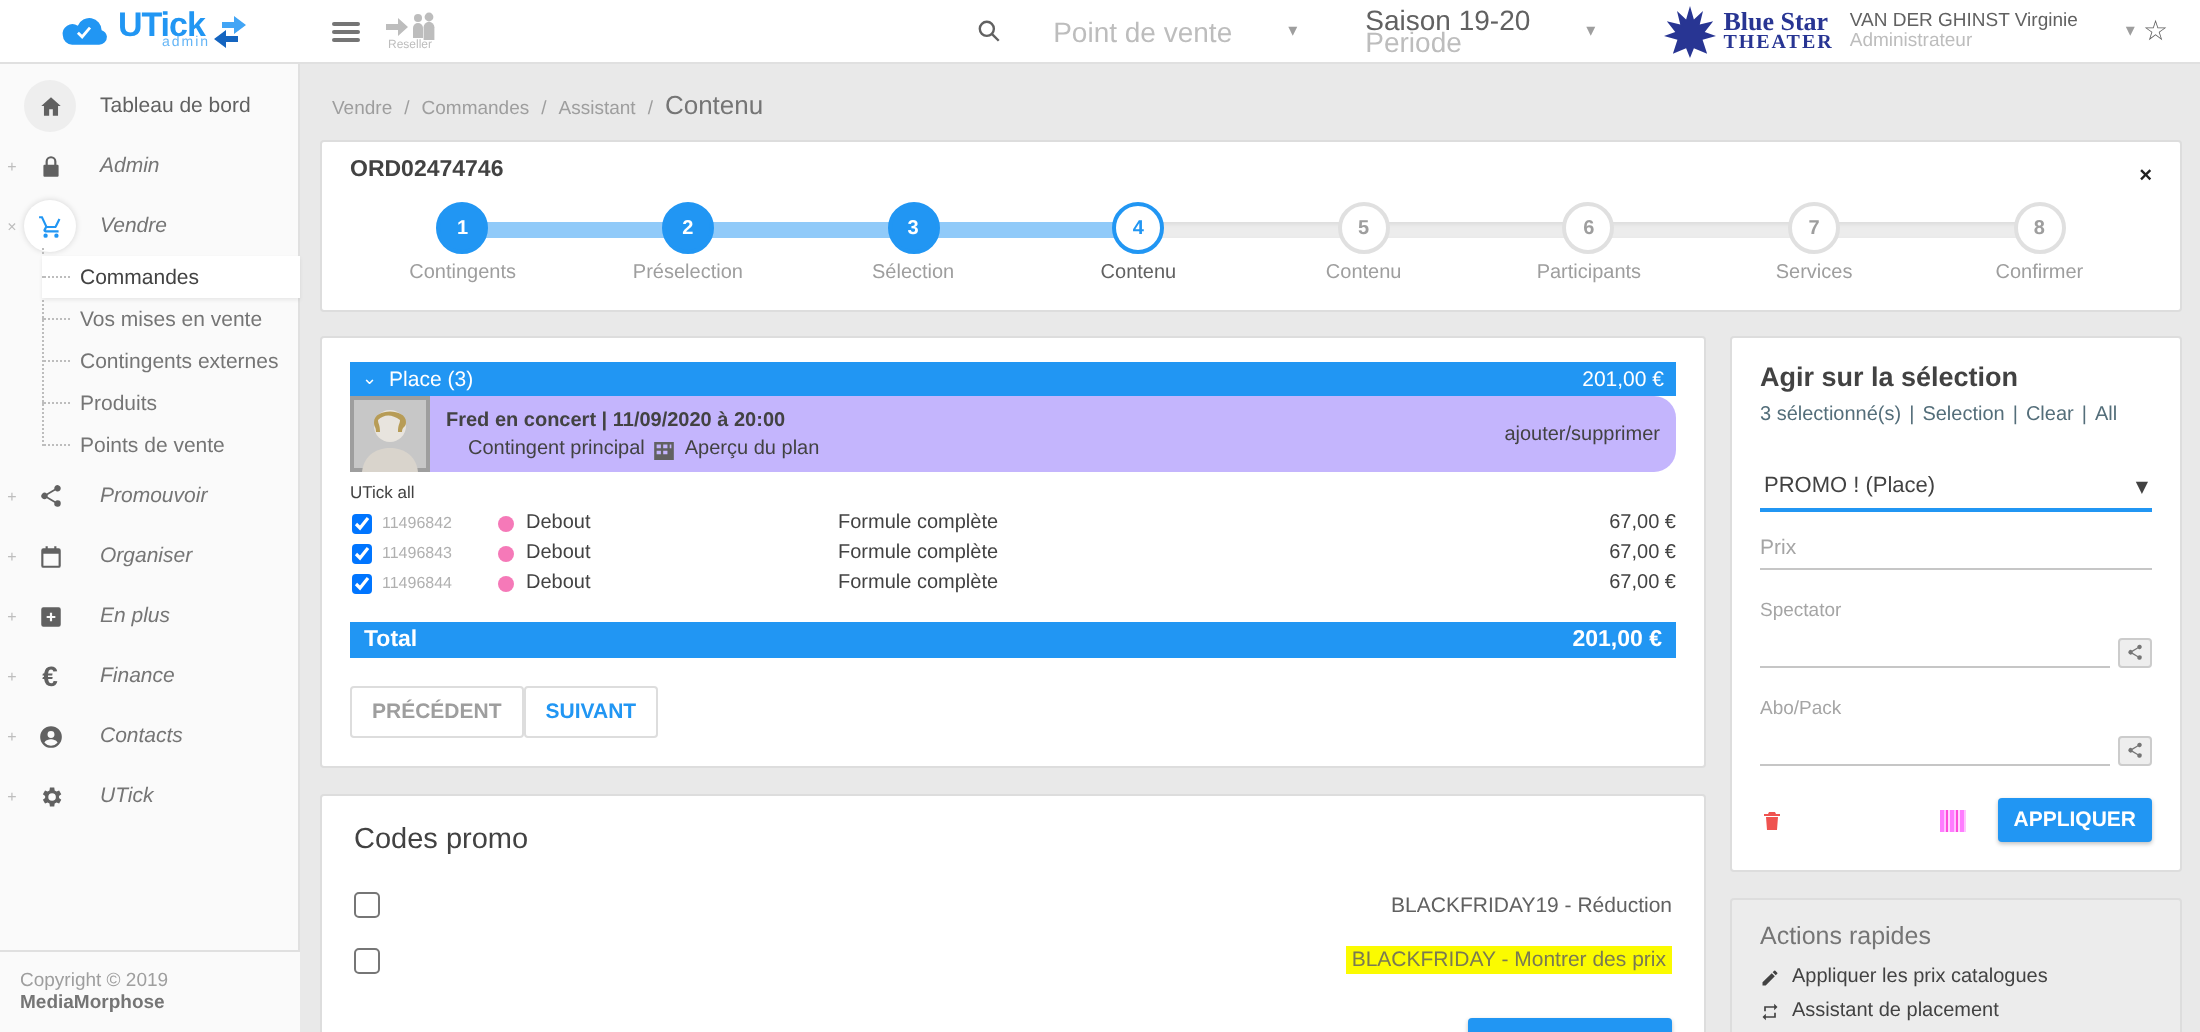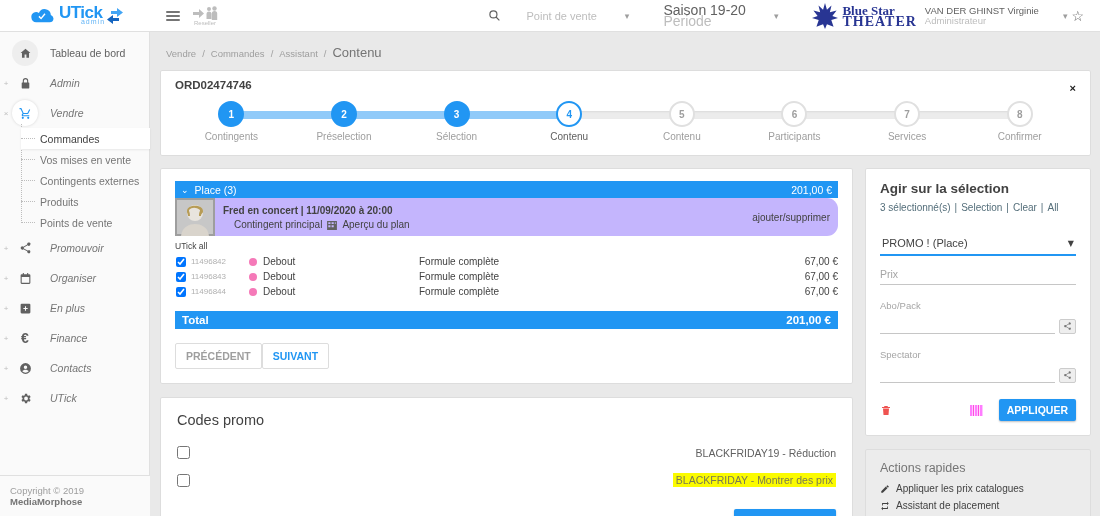--- a/index.html
+++ b/index.html
@@ -10,29 +10,29 @@
   .topbar { position:fixed; top:0; left:0; width:1100px; height:32px; background:#fff; border-bottom:1px solid #e0e0e0; display:flex; align-items:center; z-index:50; }
   .logo-wrap { width:150px; display:flex; align-items:center; justify-content:center; gap:2px; }
   .logo-text { color:#2196f3; font-weight:bold; font-size:17px; line-height:14px; letter-spacing:-0.5px; }
   .logo-sub { font-size:7px; color:#64b5f6; letter-spacing:1px; margin-left:22px; margin-top:-2px; }
   .burger { width:14px; display:flex; flex-direction:column; gap:2px; margin:0 12px 0 16px; cursor:pointer; }
   .burger span { height:2px; background:#757575; border-radius:1px; }
   .reseller { display:flex; flex-direction:column; align-items:center; color:#bdbdbd; font-size:6px; line-height:5px; cursor:pointer; }
   .spacer { flex:1; }
   .search-btn { margin-right:26px; color:#616161; cursor:pointer; display:flex; }
   .hdr-select { display:flex; align-items:center; gap:28px; margin-right:34px; cursor:pointer; }
-  .hdr-select .ph { color:#bdbdbd; font-size:11px; }
+  .hdr-select .ph { color:#bdbdbd; font-size:14px; }
   .two-line { font-size:14px; line-height:11px; }
   .two-line .l1 { color:#616161; }
   .two-line .l2 { color:#bdbdbd; }
   .chev { color:#9e9e9e; font-size:9px; }
   .theater { display:flex; align-items:center; gap:4px; margin-right:8px; }
   .theater-text { font-family:"Liberation Serif",serif; color:#283593; font-weight:bold; line-height:11px; }
   .theater-text .t1 { font-size:13px; }
-  .theater-text .t2 { font-size:14px; letter-spacing:1px; }
+  .theater-text .t2 { font-size:10px; letter-spacing:1px; }
   .userblock { font-size:9.5px; line-height:10px; margin-right:24px; }
   .userblock .name { color:#616161; }
   .userblock .role { color:#bdbdbd; }
   .fav { margin:0 16px 0 4px; color:#616161; font-size:14px; cursor:pointer; }
 
   
   .sidebar { position:fixed; top:32px; left:0; width:150px; height:484px; background:#fafafa; border-right:1px solid #e0e0e0; display:flex; flex-direction:column; font-size:10.5px; }
   .nav { flex:1; padding-top:6px; }
   .nav-item { display:flex; align-items:center; height:30px; position:relative; cursor:pointer; color:#757575; }
   .nav-item .exp { width:12px; text-align:center; color:#bdbdbd; font-size:8px; }
@@ -454,41 +454,41 @@
           <span class="lnk">Clear</span>
           <span>|</span>
           <span class="lnk">All</span>
         </div>
         <div class="sel-select">
           <span>PROMO ! (Place)</span>
           <span class="glyph" style="font-size:8px;color:#424242;">▼</span>
         </div>
         <input class="u-input" style="margin-top: 6px;" placeholder="Prix">
         <div class="fld">
+          <div class="fld-lbl">Spectator</div>
+          <div class="fld-line">
+            <input class="u-input" style="">
+            <span class="mini-btn">
+                <svg viewBox="0 0 24 24">
+                  <path d="M18 15a3 3 0 00-2.1.9l-7-4.1a3.2 3.2 0 000-1.6l7-4.1A3 3 0 1015 4a3 3 0 00.1.7l-7 4.1a3 3 0 100 4.4l7 4.1A3 3 0 1018 15z"></path>
+                </svg>
+              </span>
+          </div>
+        </div>
+        <div class="fld">
           <div class="fld-lbl">Abo/Pack</div>
           <div class="fld-line">
             <input class="u-input" style="">
             <span class="mini-btn">
                 <svg viewBox="0 0 24 24">
                   <path d="M18 15a3 3 0 00-2.1.9l-7-4.1a3.2 3.2 0 000-1.6l7-4.1A3 3 0 1015 4a3 3 0 00.1.7l-7 4.1a3 3 0 100 4.4l7 4.1A3 3 0 1018 15z"></path>
                 </svg>
               </span>
           </div>
         </div>
-        <div class="fld">
-          <div class="fld-lbl">Spectator</div>
-          <div class="fld-line">
-            <input class="u-input" style="">
-            <span class="mini-btn">
-                <svg viewBox="0 0 24 24">
-                  <path d="M18 15a3 3 0 00-2.1.9l-7-4.1a3.2 3.2 0 000-1.6l7-4.1A3 3 0 1015 4a3 3 0 00.1.7l-7 4.1a3 3 0 100 4.4l7 4.1A3 3 0 1018 15z"></path>
-                </svg>
-              </span>
-          </div>
-        </div>
         <div class="sel-actions">
           <span class="trash">
               <svg viewBox="0 0 24 24">
                 <path d="M9 3h6l1 2h4v2H4V5h4zM6 8h12l-1 13H7z"></path>
               </svg>
             </span>
           <span class="barcode"></span>
           <button class="btn-fill">APPLIQUER</button>
         </div>
       </section>

